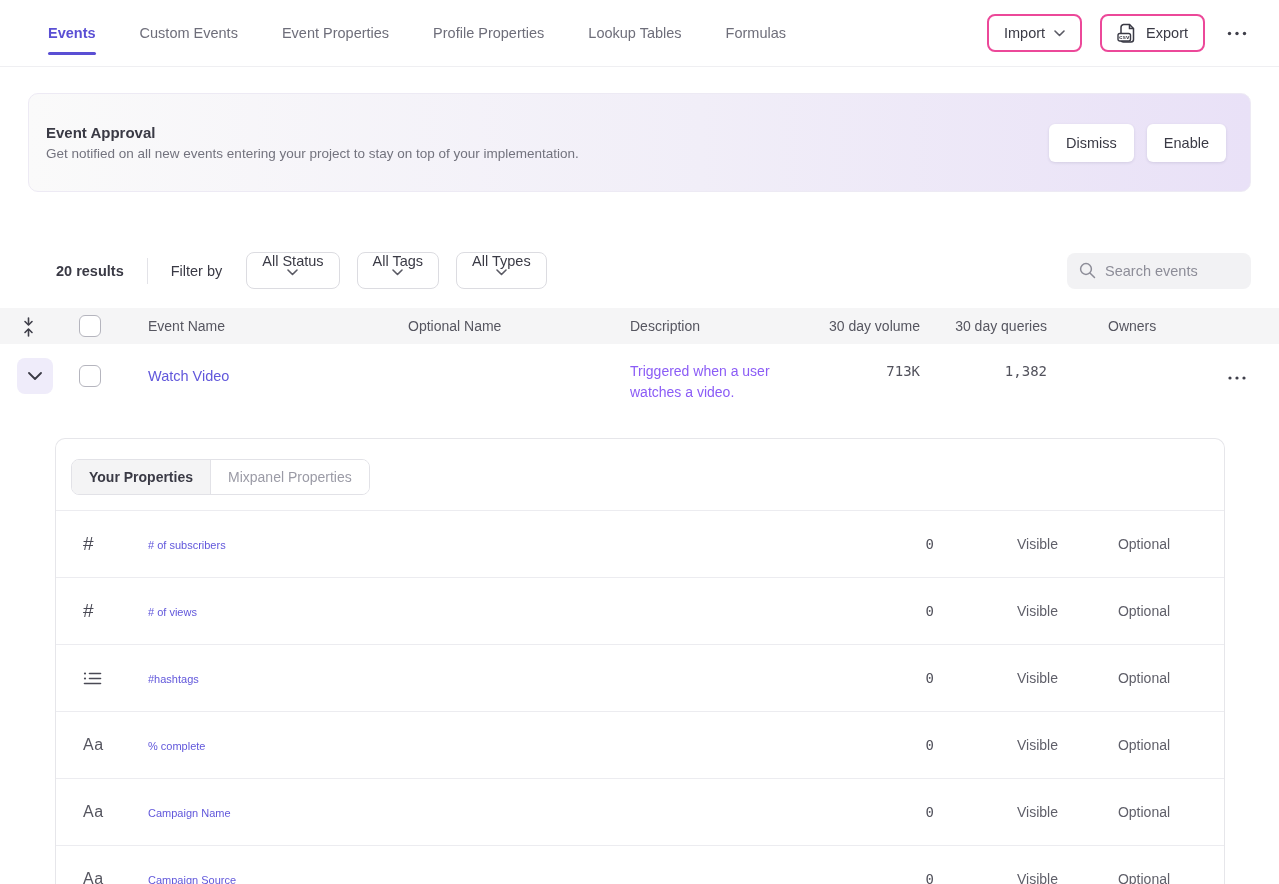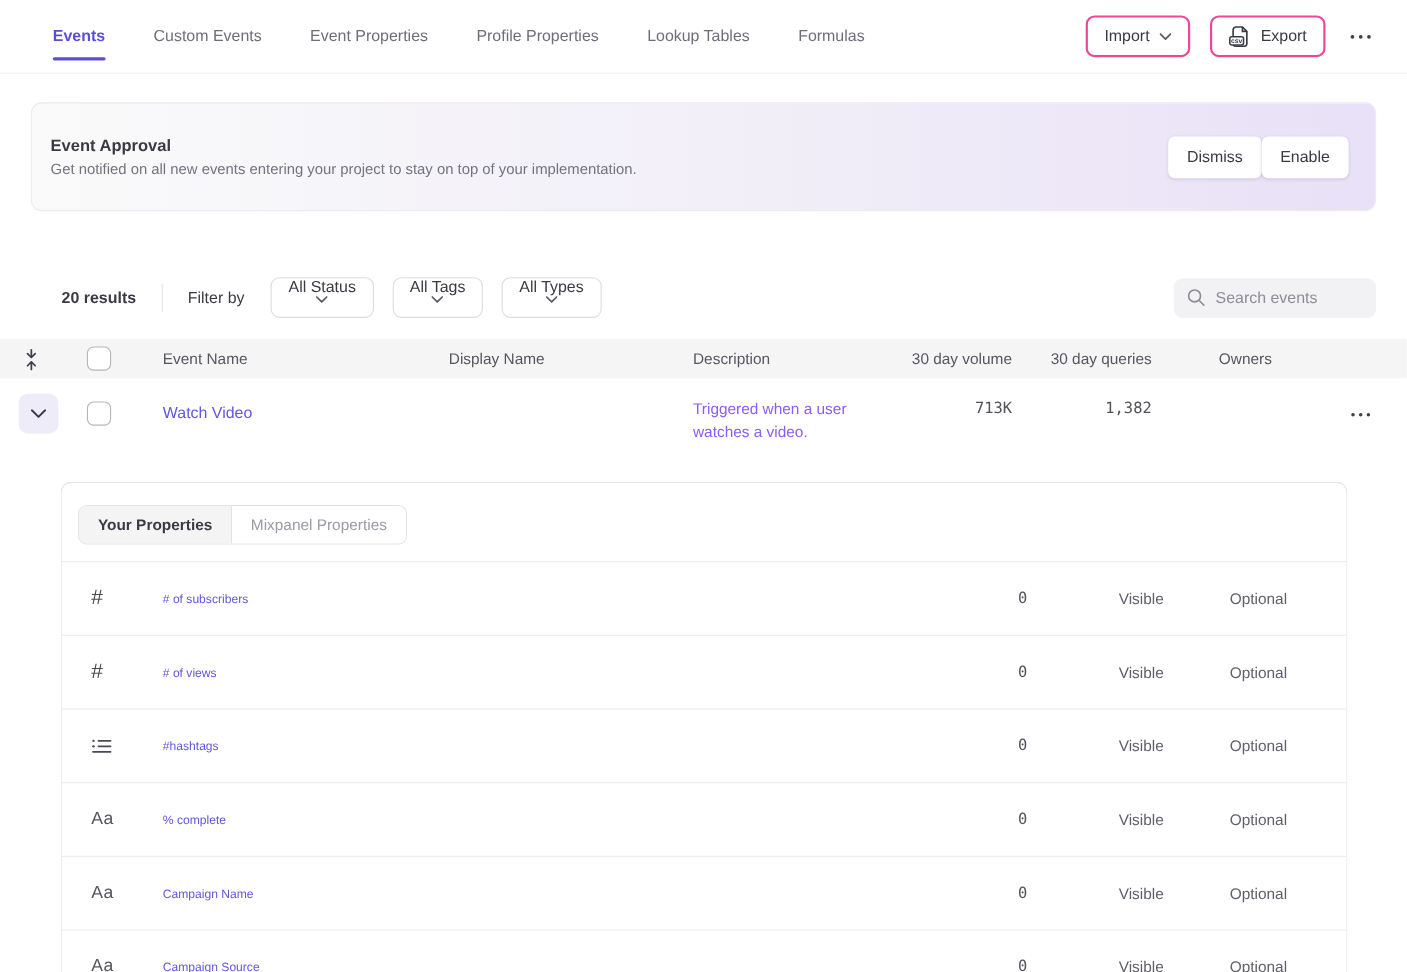--- a/index.html
+++ b/index.html
@@ -47,21 +47,21 @@
   .banner-wrap { padding: 0 28px; margin-top: 26px; }
   .banner {
     height: 99px; border-radius: 10px;
     background: linear-gradient(90deg, #fafafa 0%, #f1eef8 55%, #e9e1f7 100%);
     border: 1px solid #edeaf4;
     display: flex; align-items: center;
     padding: 0 24px 0 17px;
   }
   .banner-title { font-size: 15px; font-weight: 700; color: #3a3a45; margin-bottom: 5px; }
   .banner-sub { font-size: 13.5px; color: #73737e; }
-  .banner-buttons { margin-left: auto; display: flex; }
+  .banner-buttons { margin-left: auto; display: flex; gap: 13px; }
   .btn-white {
     background: #fff; border: none; border-radius: 6px;
     height: 38px; padding: 0 17px;
     font-size: 14.5px; font-weight: 500; color: #3a3a45;
     box-shadow: 0 1px 3px rgba(40,35,80,0.12);
     cursor: pointer; font-family: "Liberation Sans", sans-serif;
   }
   
   .filter-row {
     margin-top: 60px; padding: 0 28px 0 56px;
@@ -263,21 +263,21 @@
           <path d="M4 4.5L7.5 8 11 4.5"></path>
         <path d="M7.5 19v-6.5"></path>
           <path d="M4 15.5L7.5 12 11 15.5"></path>
       </g>
     </svg>
   </div>
   <div class="col-check">
     <div class="checkbox"></div>
   </div>
   <div class="col-event">Event Name</div>
-  <div class="col-display">Display Name</div>
+  <div class="col-display">Optional Name</div>
   <div class="col-desc">Description</div>
   <div class="col-volume">30 day volume</div>
   <div class="col-queries">30 day queries</div>
   <div class="col-owners">Owners</div>
   <div class="col-actions"></div>
 </div>
 
 <div class="event-row">
   <div class="col-expander">
     <button class="expander-btn">

